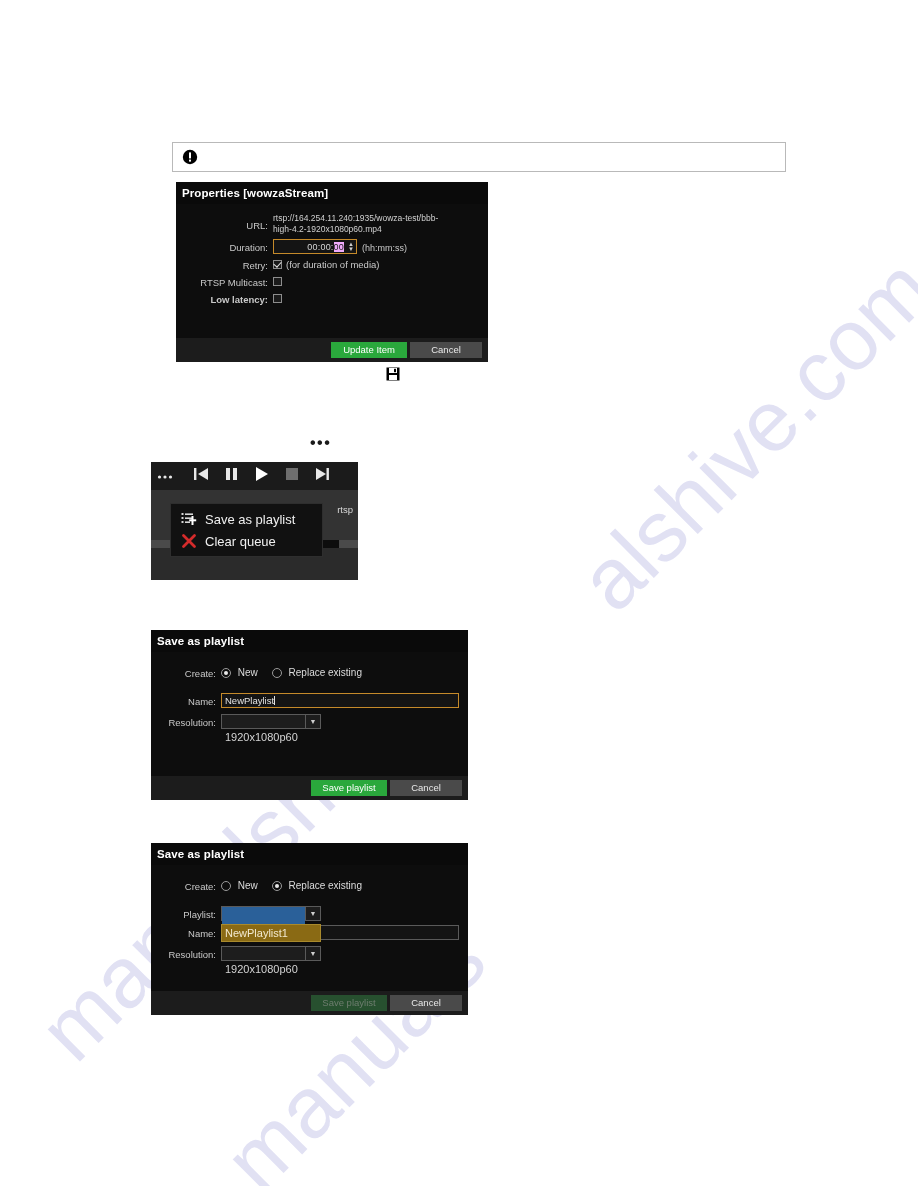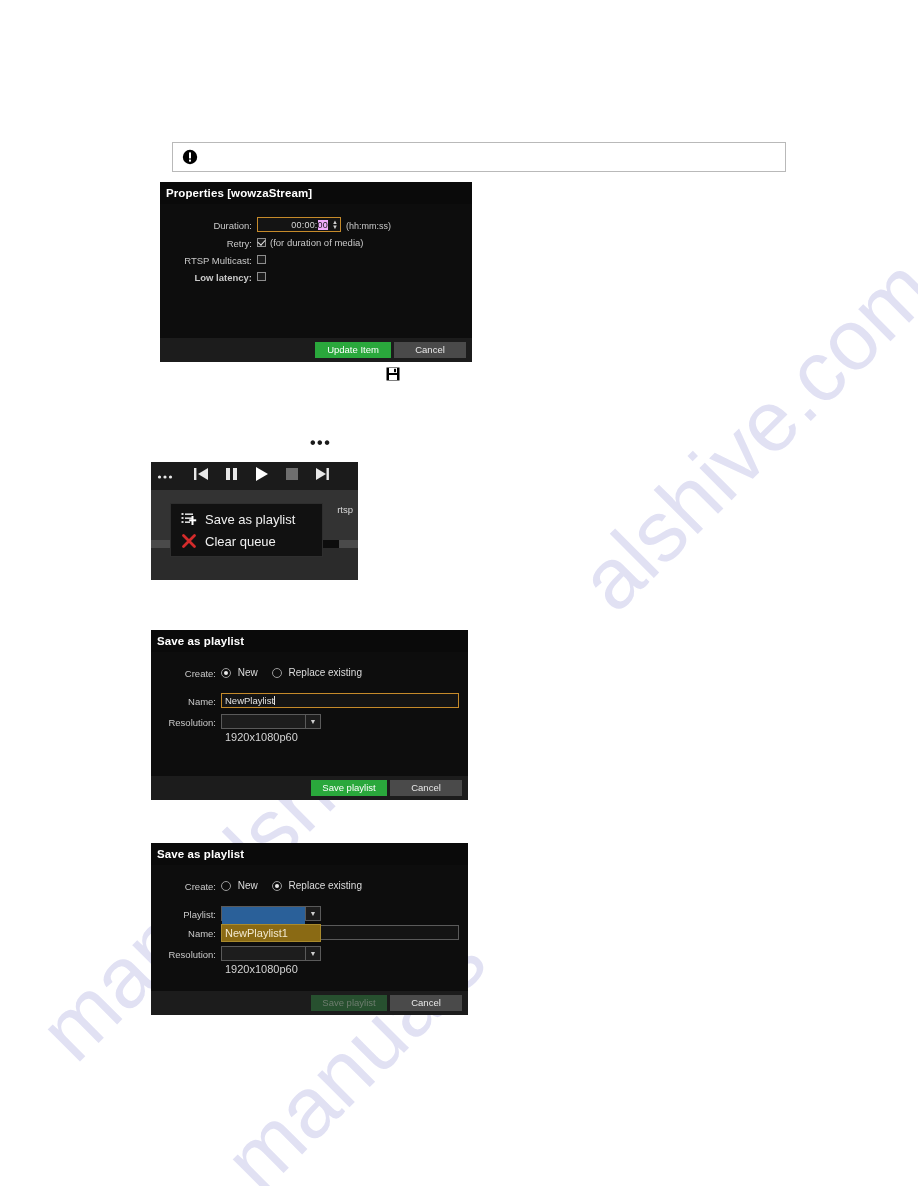--- a/index.html
+++ b/index.html
@@ -108,21 +108,21 @@
     text-align: right;
     color: #c9c9c9;
     font-size: 9.5px;
     padding-top: 2px;
     flex: 0 0 auto;
   }
   .fld { margin-left: 5px; }
 
   
   #properties-dialog {
-    left: 160px; top: 182px; width: 312px; height: 180px;
+    left: 176px; top: 182px; width: 312px; height: 180px;
     border: 0;
   }
   #properties-dialog .dlg-body { padding: 9px 0 0 0; }
   #prop-url-value {
     width: 166px;
     font-size: 8.5px;
     line-height: 11px;
     color: #d2d2d2;
     word-break: break-all;
   }
@@ -356,20 +356,24 @@
       <rect x="7" y="10.6" width="2" height="2" fill="#ffffff"></rect>
     </svg>
   </span>
   <span></span>
 </div>
 
 <div class="dlg" id="properties-dialog">
   <div class="dlg-title">Properties [wowzaStream]</div>
   <div class="dlg-body">
 
+    <div class="row" style="align-items:center;">
+      <div class="lbl" style="width:92px;">URL:</div>
+      <div class="fld" id="prop-url-value">rtsp://164.254.11.240:1935/wowza-test/bbb-high-4.2-1920x1080p60.mp4</div>
+    </div>
 
     <div class="row" style="align-items:center;margin-top:4px;">
       <div class="lbl" style="width:92px;">Duration:</div>
       <div class="fld" style="display:flex;align-items:center;">
         <div class="spin-wrap">
           <span class="spin-val"><span>00:00:</span><span class="sel">00</span></span>
           <span class="spin-arrows">
             <span>▲</span>
             <span>▼</span>
           </span>

